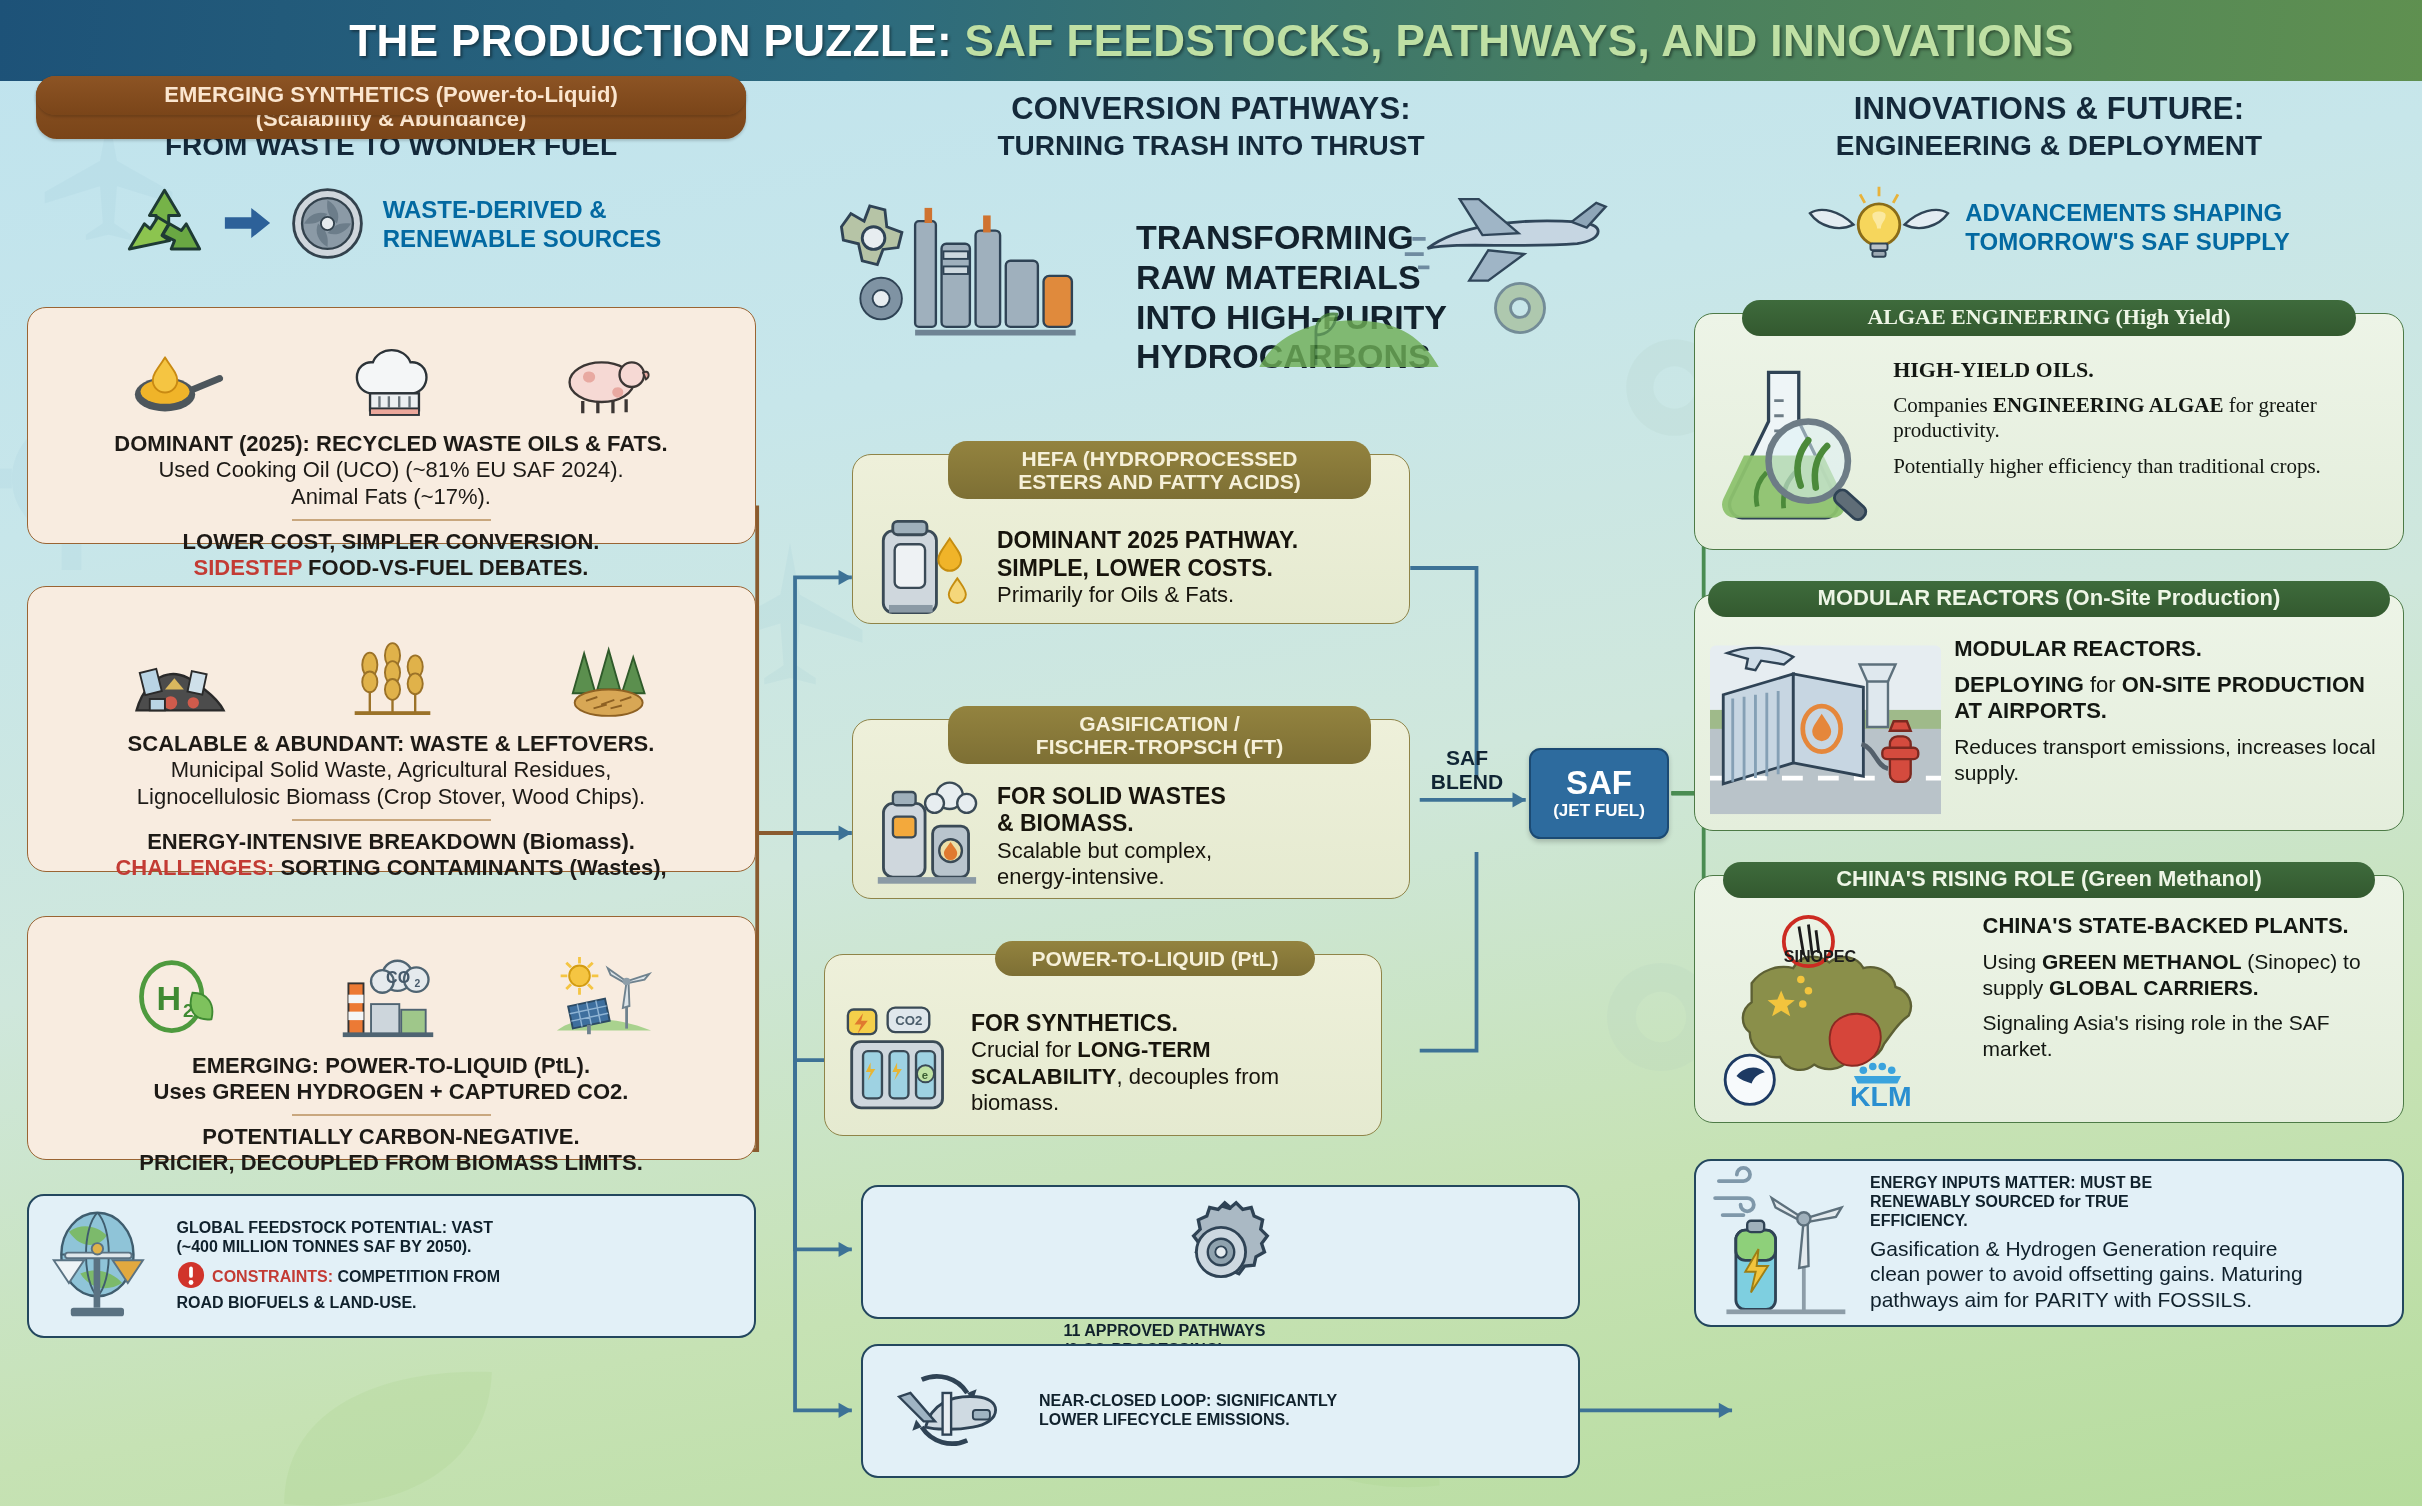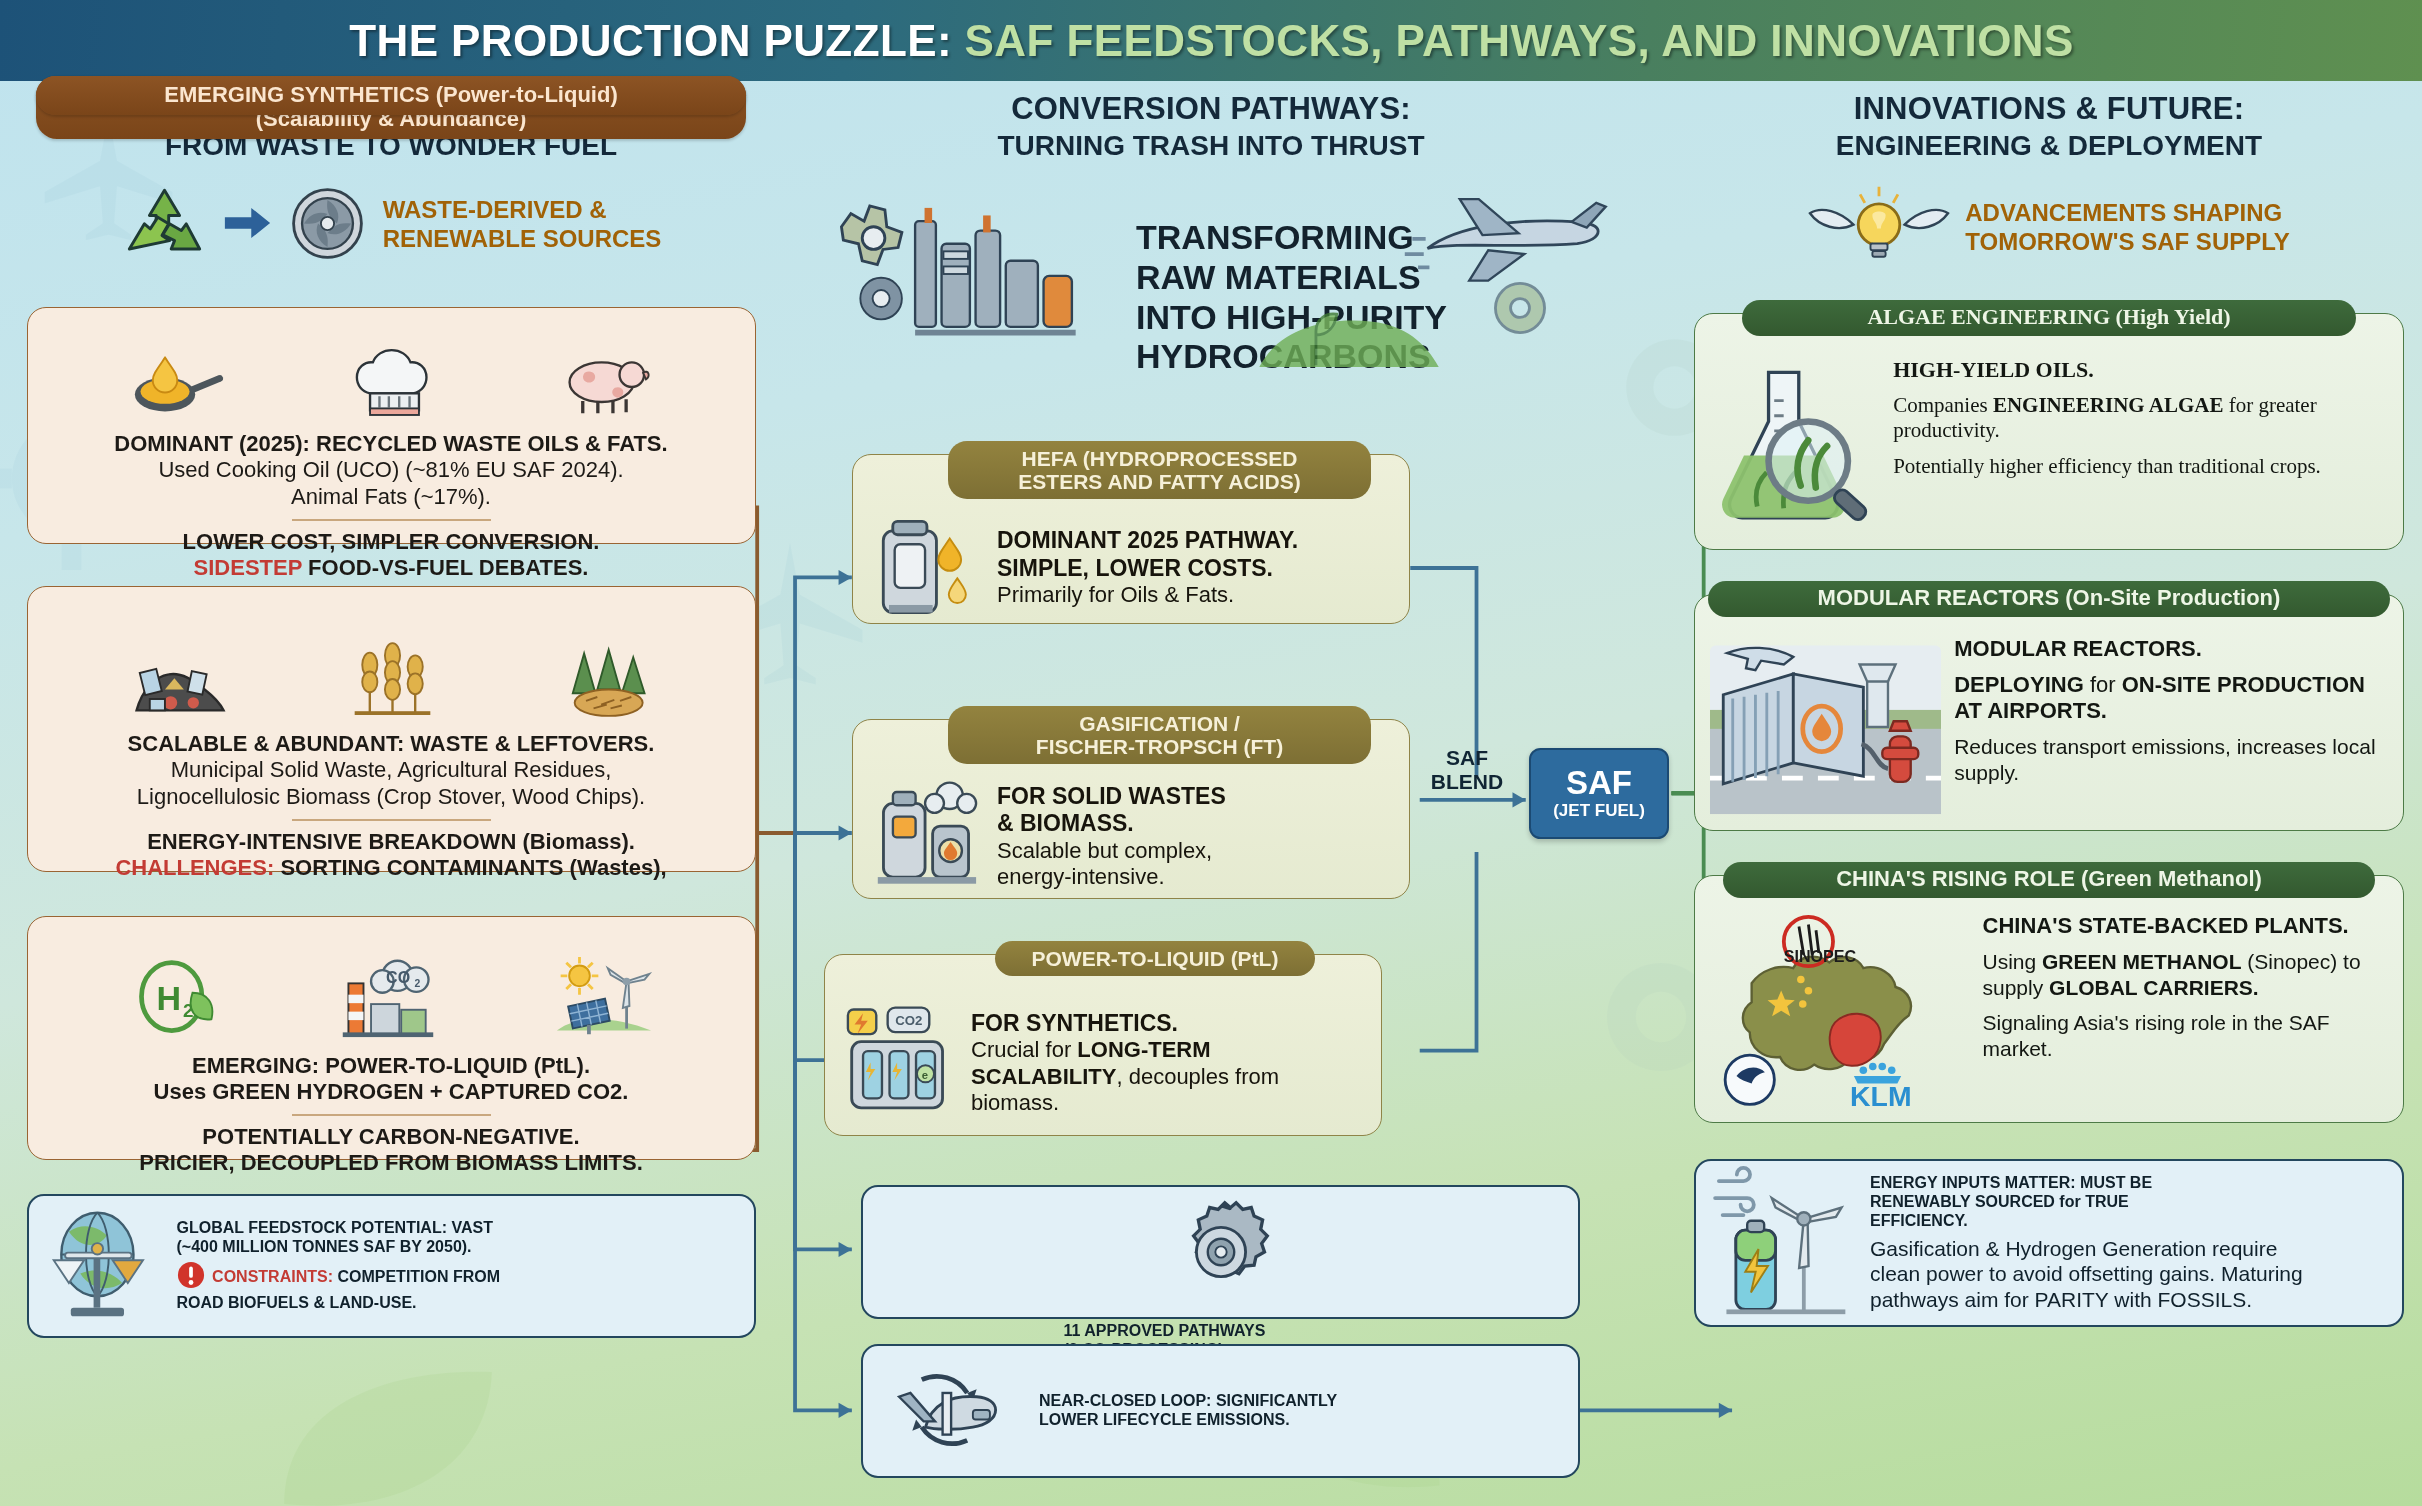--- a/index.html
+++ b/index.html
@@ -125,21 +125,21 @@
 
   
   #hero { position: absolute; left: 833px; top: 189px; width: 795px; height: 180px; }
   #hero .htxt {
     position: absolute; left: 303px; top: 29px; width: 312px;
     font-size: 34px; font-weight: bold; color: #13222d; line-height: 1.17;
   }
 
   
   .headrow { display: flex; align-items: center; gap: 15px; justify-content: center; margin-top: 13.2px; }
-  .headrow .label { font-size: 24px; font-weight: bold; color: #a16207; line-height: 1.18; }
+  .headrow .label { font-size: 24px; font-weight: bold; color: #0369a1; line-height: 1.18; }
 </style>
 </head>
 <body>
 
 <div class="ghost" style="left:28px;top:104px;">
   <svg width="161" height="142" viewBox="0 0 100 100">
       <path fill="#9fc9d8" d="M50 8 L56 40 L95 62 L95 70 L56 58 L54 84 L66 92 L66 96 L50 92 L34 96 L34 92 L46 84 L44 58 L5 70 L5 62 L44 40 Z"></path>
     </svg>
 </div>
 <div class="ghost" style="left:700px;top:530px;opacity:.12;">

